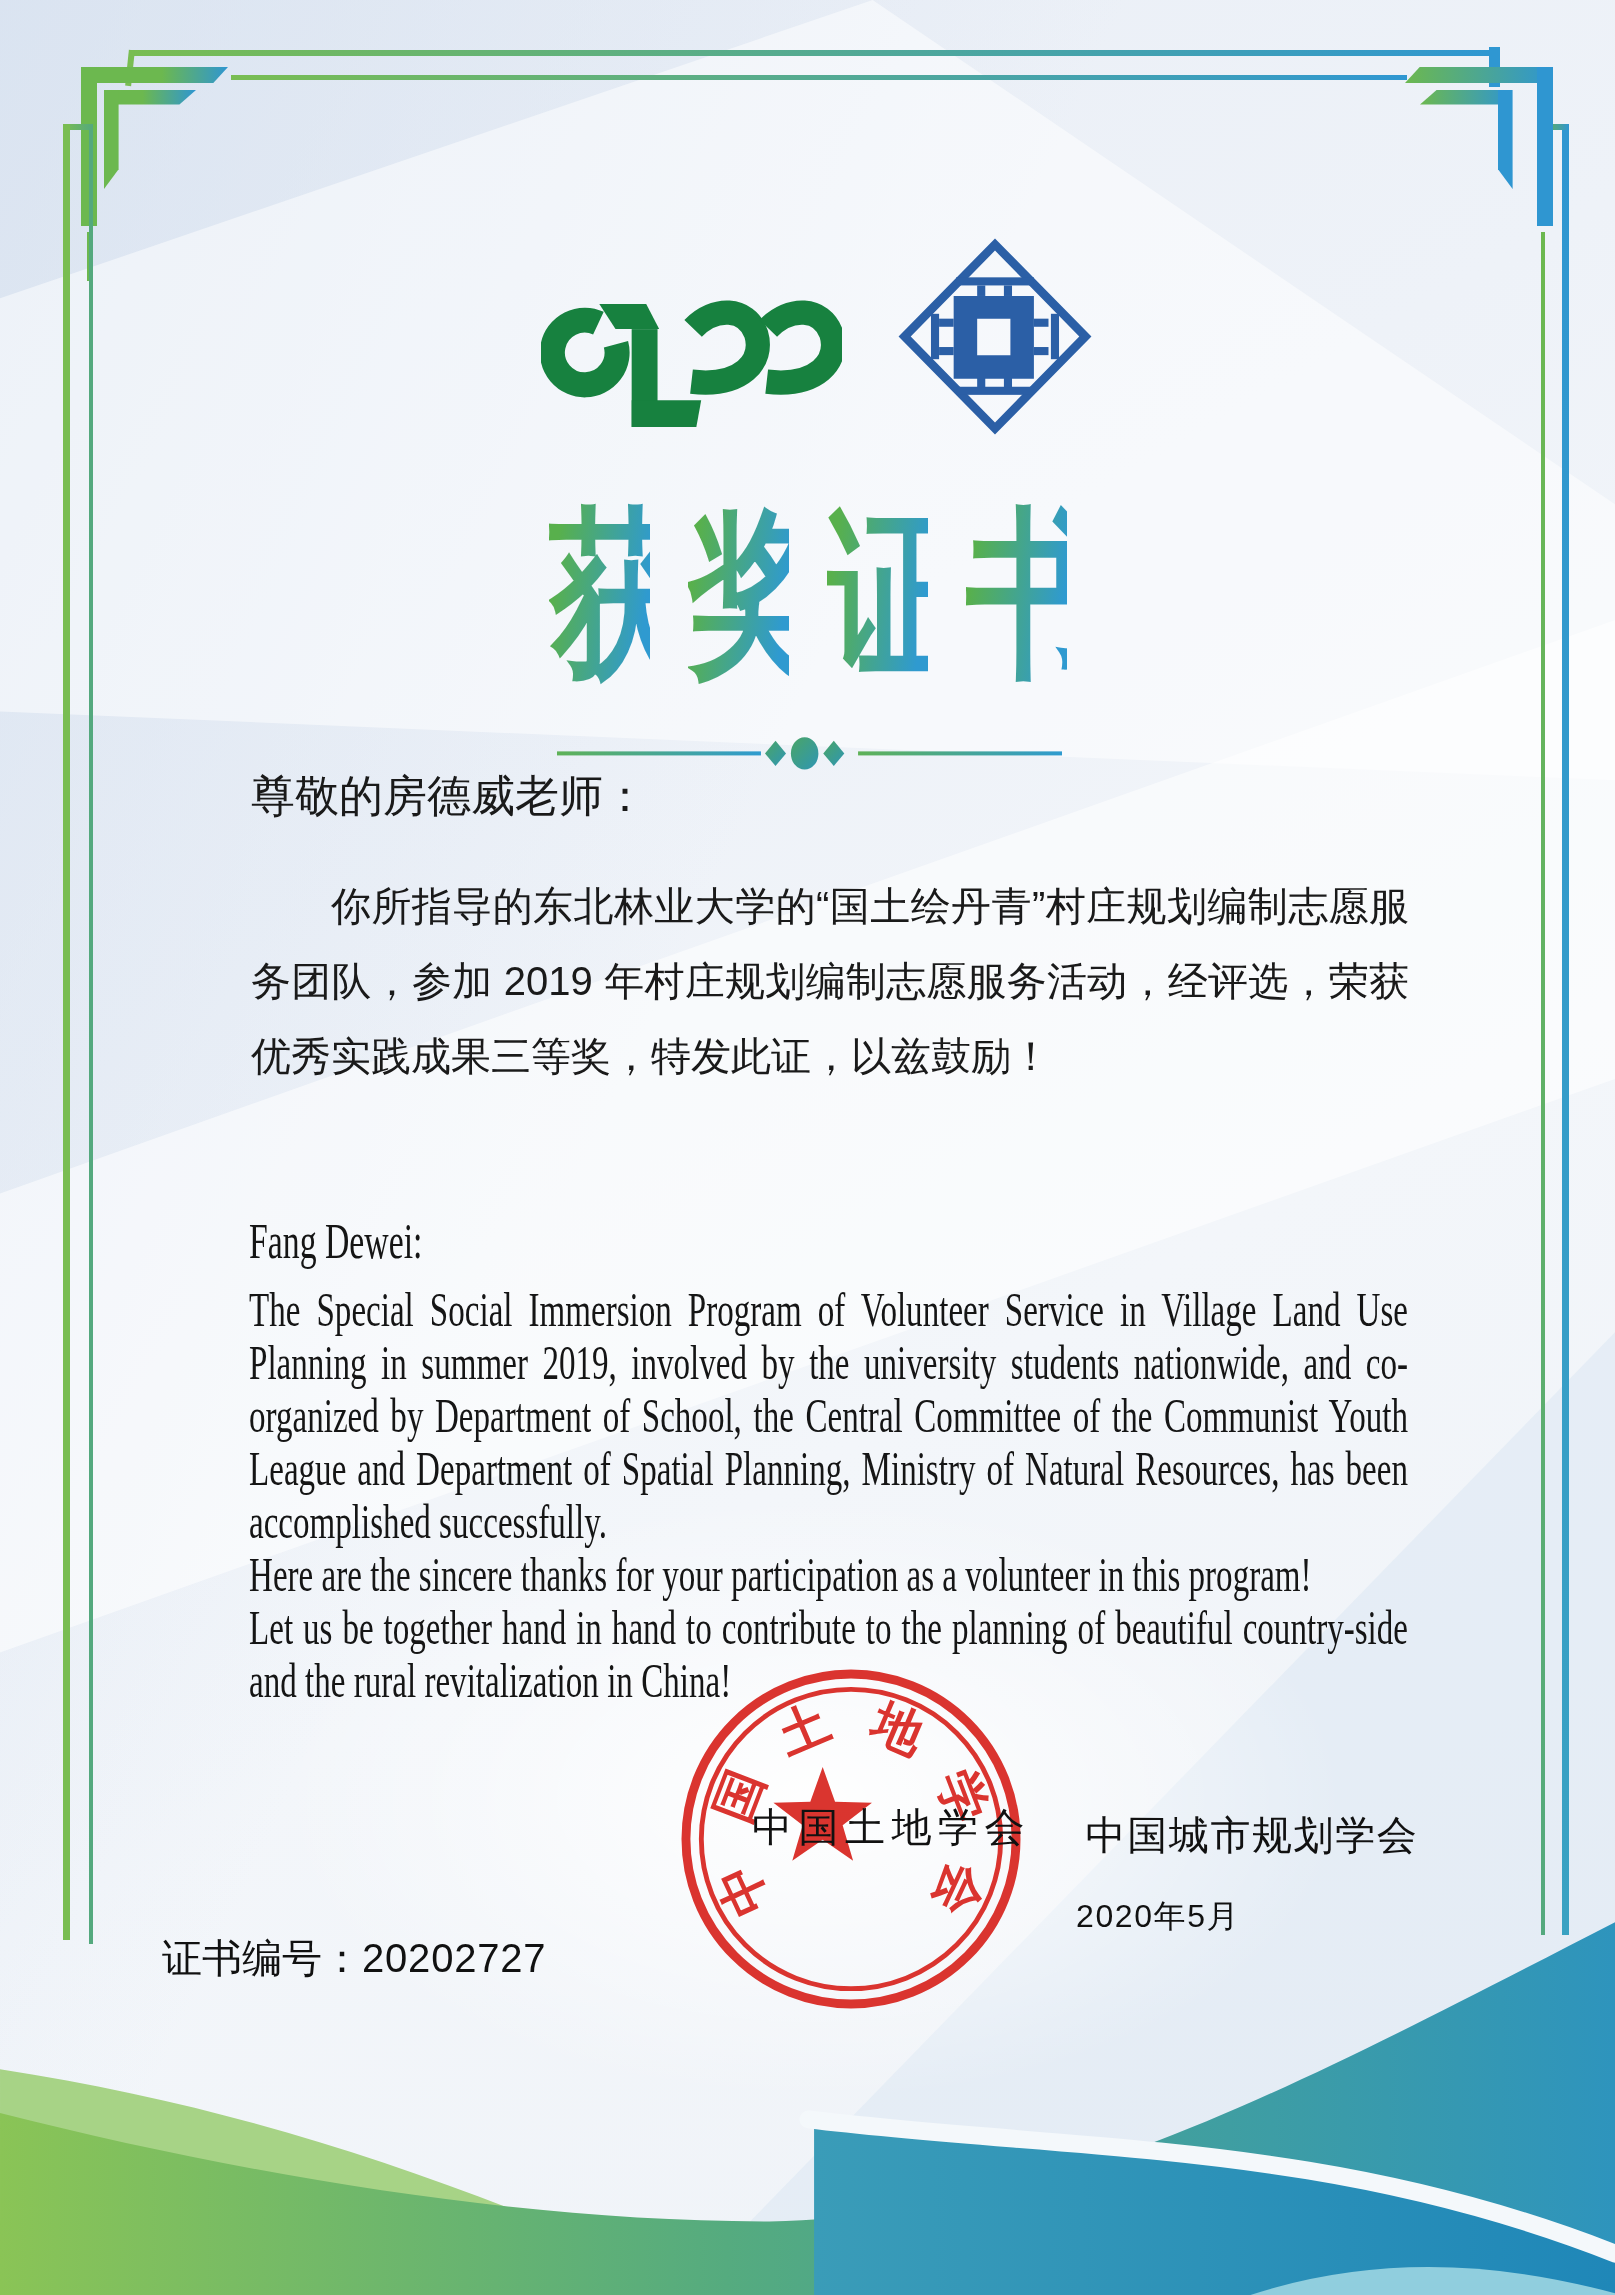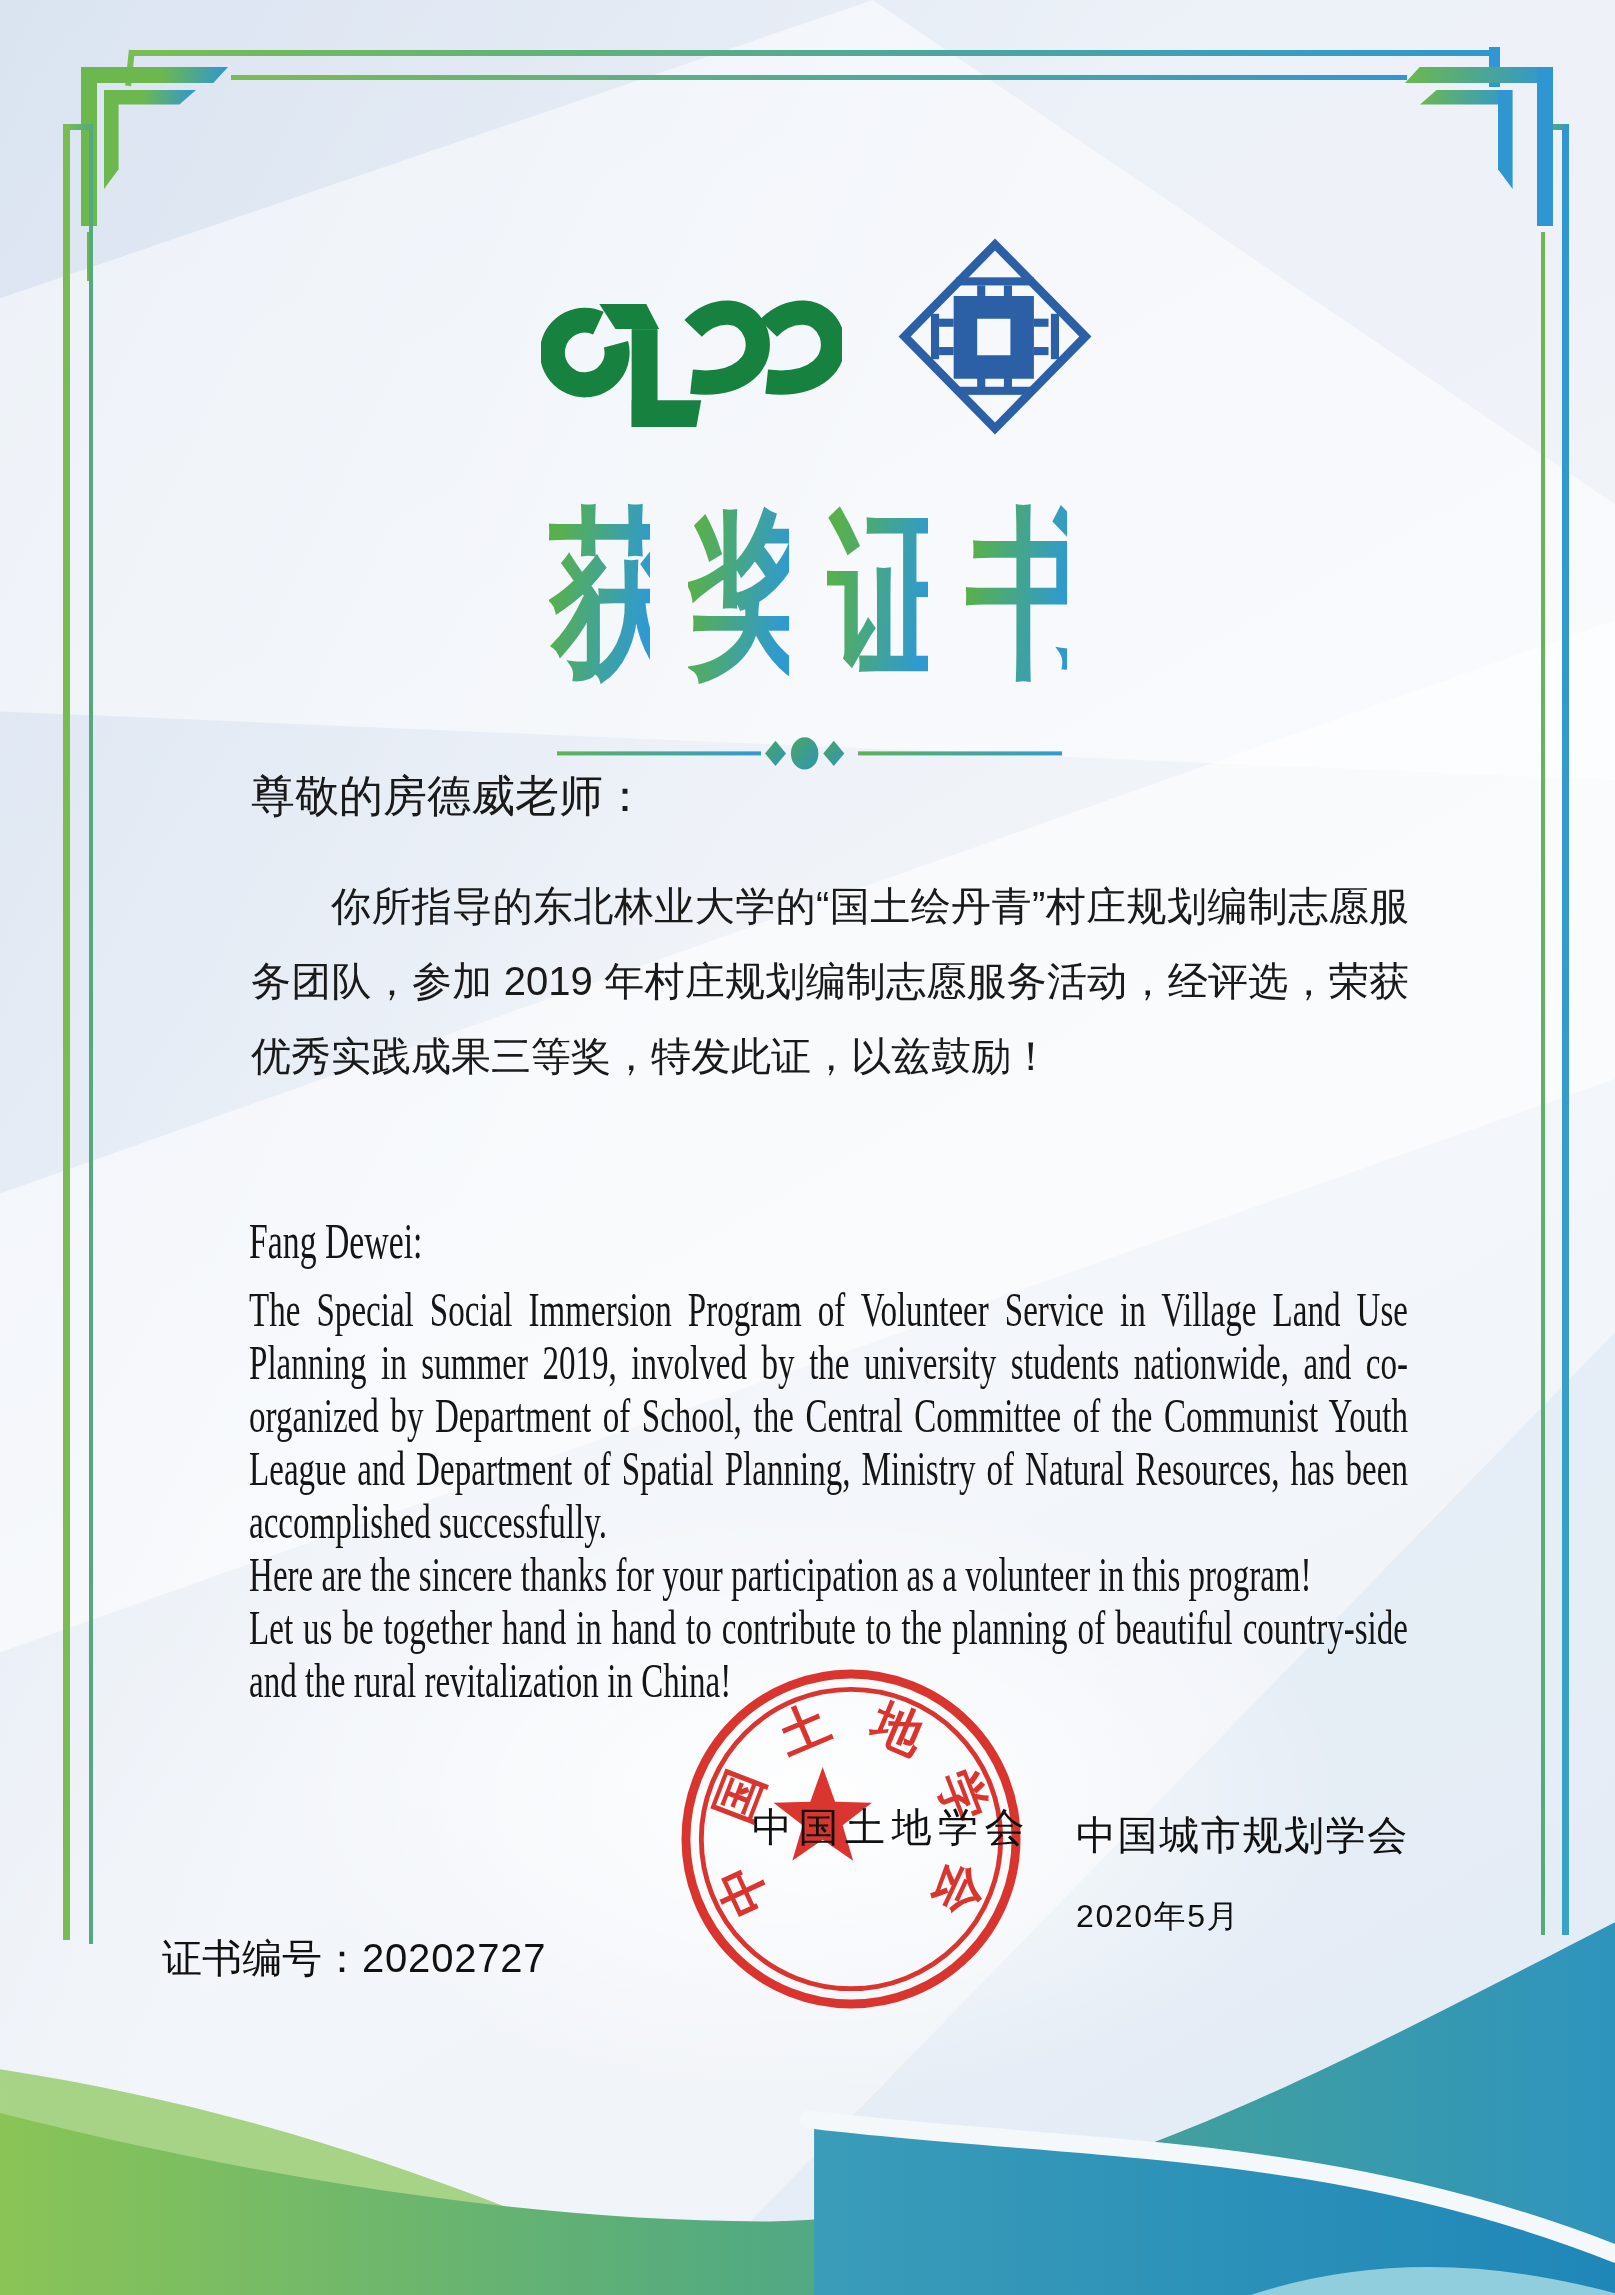--- a/index.html
+++ b/index.html
@@ -29,21 +29,21 @@
   .greet{left:251px;top:758px;width:1158px;font-size:44px;line-height:75px;color:#1a1a1a;font-weight:400;}
   .zh-body{left:251px;top:869px;width:1158px;font-size:40px;line-height:75px;color:#1a1a1a;
            text-align:justify;text-indent:2em;font-weight:400;}
   
   .en-wrap{left:249px;top:1213px;width:1717px;transform:scaleX(.675);transform-origin:0 0;
            font-family:"Liberation Serif",serif;color:#151515;}
   .en-salut{font-size:50px;line-height:57px;margin:0 0 13px 0;}
   .en-p{font-size:49px;line-height:53px;text-align:justify;margin:0;}
   
   .org-left{left:671px;top:1800px;width:360px;text-align:right;font-size:40px;letter-spacing:6.5px;color:#111;z-index:9;}
-  .org-right{left:1076px;top:1808px;width:352px;text-align:left;font-size:40px;letter-spacing:1.6px;color:#111;z-index:9;}
+  .org-right{left:1076px;top:1808px;width:352px;text-align:center;font-size:40px;letter-spacing:1.6px;color:#111;z-index:9;}
   .date{left:1076px;top:1895px;width:352px;font-size:32px;letter-spacing:1.6px;color:#111;z-index:9;}
   .certno{left:162px;top:1931px;font-size:40px;color:#111;z-index:9;}
   .certno .num{letter-spacing:0.8px;margin-top:33px;}
   svg text{font-family:"Liberation Sans",sans-serif;}
   .z2{z-index:2}.z3{z-index:3}.z4{z-index:4}.z5{z-index:5}.z8{z-index:8}
 </style>
 </head>
 <body>
 
 <div class="page">

